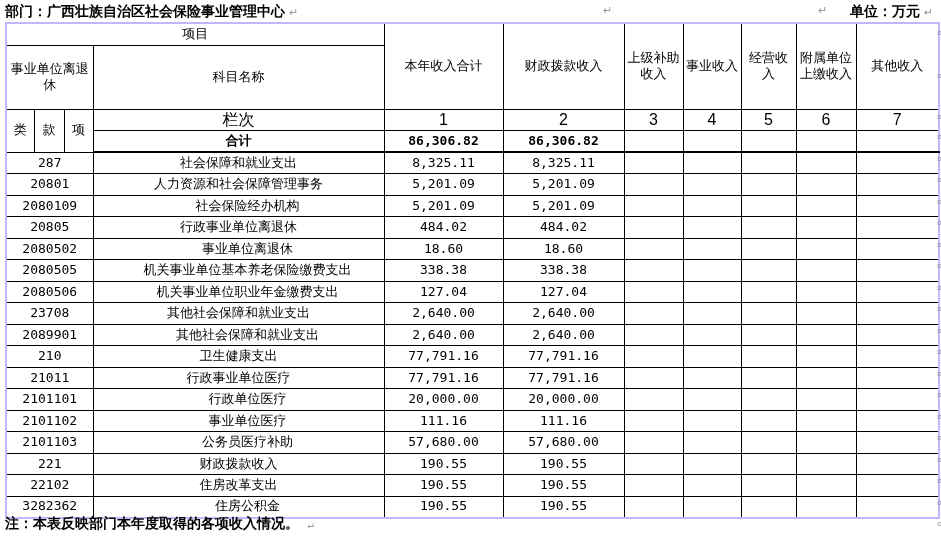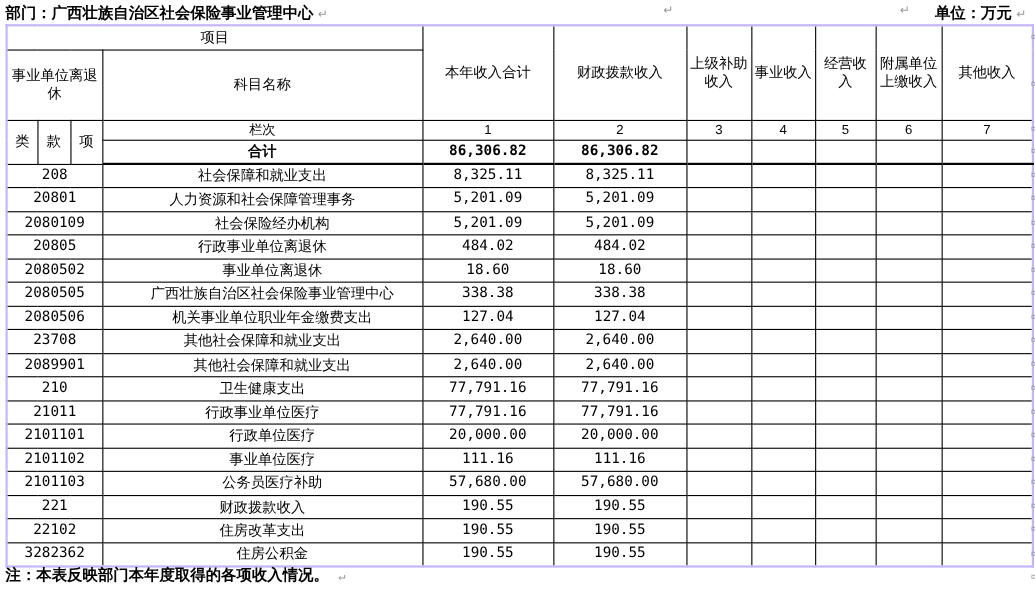--- a/index.html
+++ b/index.html
@@ -53,21 +53,21 @@
     font-size:12px;
   }
   td.name { text-align:left; padding-left:8px; white-space:nowrap; }
   td.name.indent { padding-left:20px; }
   td.val {
     text-align:right; padding-right:5px;
     font-family:"DejaVu Sans Mono", monospace;
     font-size:12px;
     white-space:nowrap;
   }
-  tr.r3 td { font-size:12px; }
+  tr.r3 td { font-size:16px; }
   tr.r4 td.val, tr.r4 td.lbl { font-weight:bold; }
   th.wrapcol { padding:0 8px; }
 
   
   .note-line { position:absolute; left:5px; top:516px; font-size:14px; line-height:16px; white-space:nowrap;font-family:Liberation Mono, monospace; }
 
   
   #rowmarks span { position:absolute; left:0; font-size:9px; color:#9a9a9a; line-height:9px; }
   #rowmarks { position:absolute; left:937px; top:0; width:8px; height:536px; }
 </style>
@@ -133,21 +133,21 @@
       <td class="val">86,306.82</td>
       <td class="val"></td>
       <td class="val"></td>
       <td class="val"></td>
       <td class="val"></td>
       <td class="val"></td>
     </tr>
   </thead>
   <tbody id="rows">
       <tr>
-        <td colspan="3" class="code">208</td>
+        <td colspan="3" class="code">287</td>
         <td class="name">社会保障和就业支出</td>
         <td class="val">8,325.11</td>
         <td class="val">8,325.11</td>
         <td class="val"></td>
         <td class="val"></td>
         <td class="val"></td>
         <td class="val"></td>
         <td class="val"></td>
       </tr>
       <tr>
@@ -189,21 +189,21 @@
         <td class="val">18.60</td>
         <td class="val">18.60</td>
         <td class="val"></td>
         <td class="val"></td>
         <td class="val"></td>
         <td class="val"></td>
         <td class="val"></td>
       </tr>
       <tr>
         <td colspan="3" class="code">2080505</td>
-        <td class="name indent">广西壮族自治区社会保险事业管理中心</td>
+        <td class="name indent">机关事业单位基本养老保险缴费支出</td>
         <td class="val">338.38</td>
         <td class="val">338.38</td>
         <td class="val"></td>
         <td class="val"></td>
         <td class="val"></td>
         <td class="val"></td>
         <td class="val"></td>
       </tr>
       <tr>
         <td colspan="3" class="code">2080506</td>

